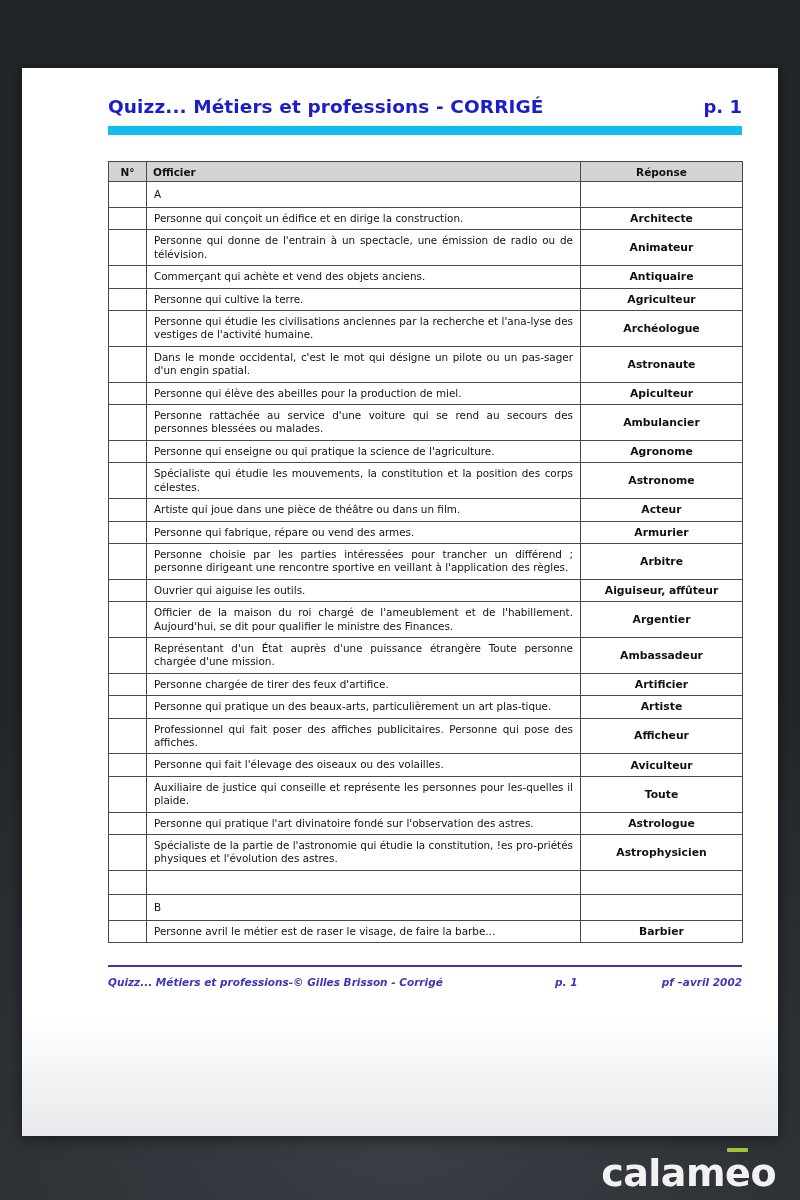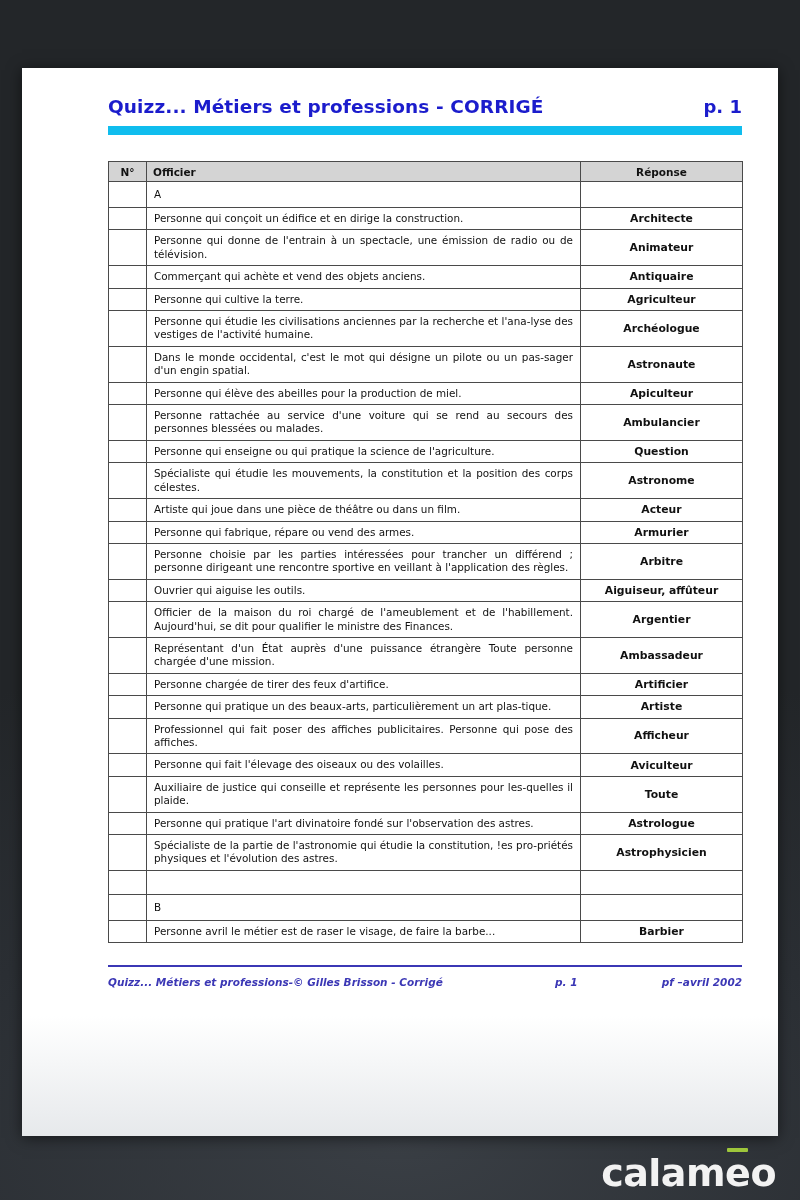--- a/index.html
+++ b/index.html
@@ -255,21 +255,21 @@
               <td class="td-a">Apiculteur</td>
             </tr>
             <tr>
               <td class="td-num"></td>
               <td class="td-q">Personne rattachée au service d'une voiture qui se rend au secours des personnes blessées ou malades.</td>
               <td class="td-a">Ambulancier</td>
             </tr>
             <tr>
               <td class="td-num"></td>
               <td class="td-q plain">Personne qui enseigne ou qui pratique la science de l'agriculture.</td>
-              <td class="td-a">Question</td>
+              <td class="td-a">Agronome</td>
             </tr>
             <tr>
               <td class="td-num"></td>
               <td class="td-q">Spécialiste qui étudie les mouvements, la constitution et la position des corps célestes.</td>
               <td class="td-a">Astronome</td>
             </tr>
             <tr>
               <td class="td-num"></td>
               <td class="td-q plain">Artiste qui joue dans une pièce de théâtre ou dans un film.</td>
               <td class="td-a">Acteur</td>

